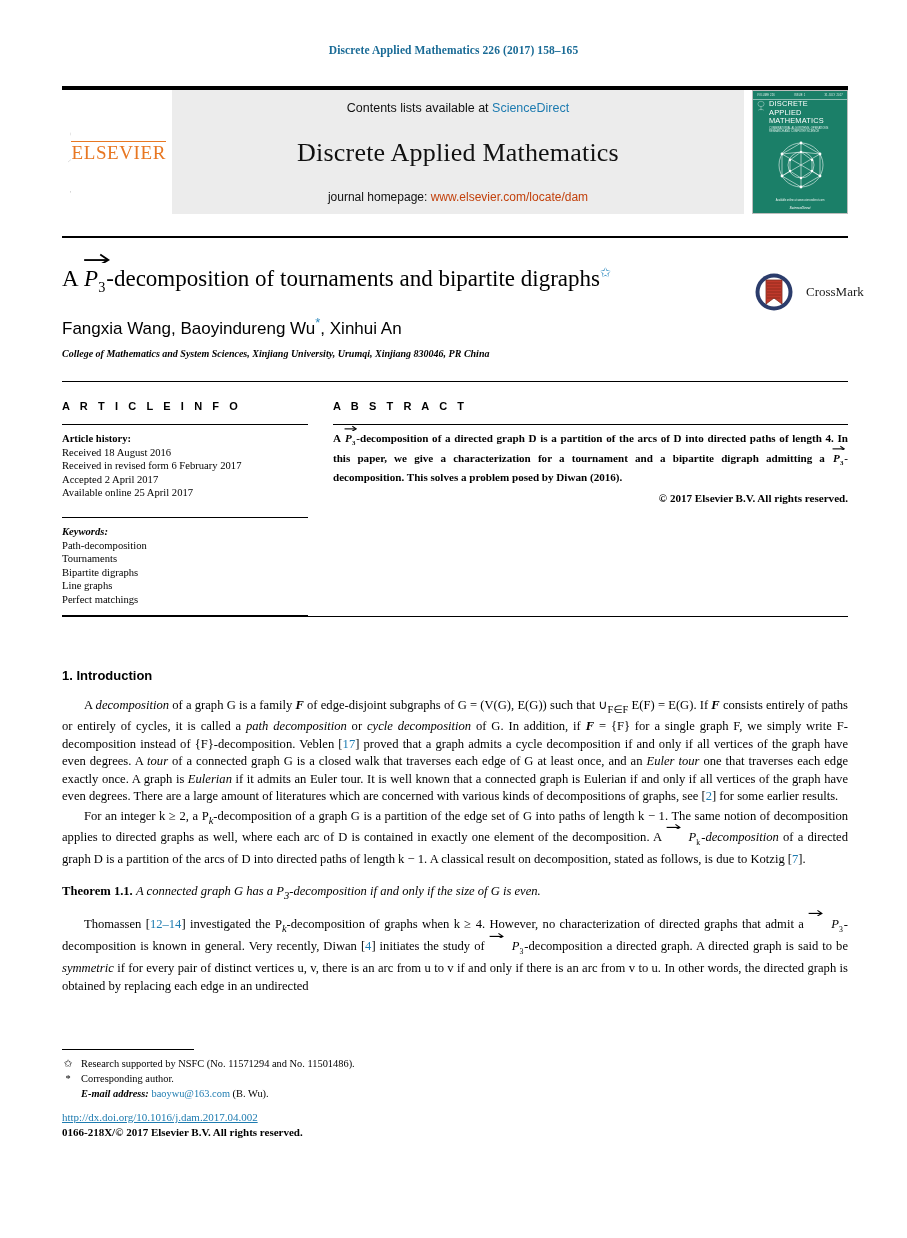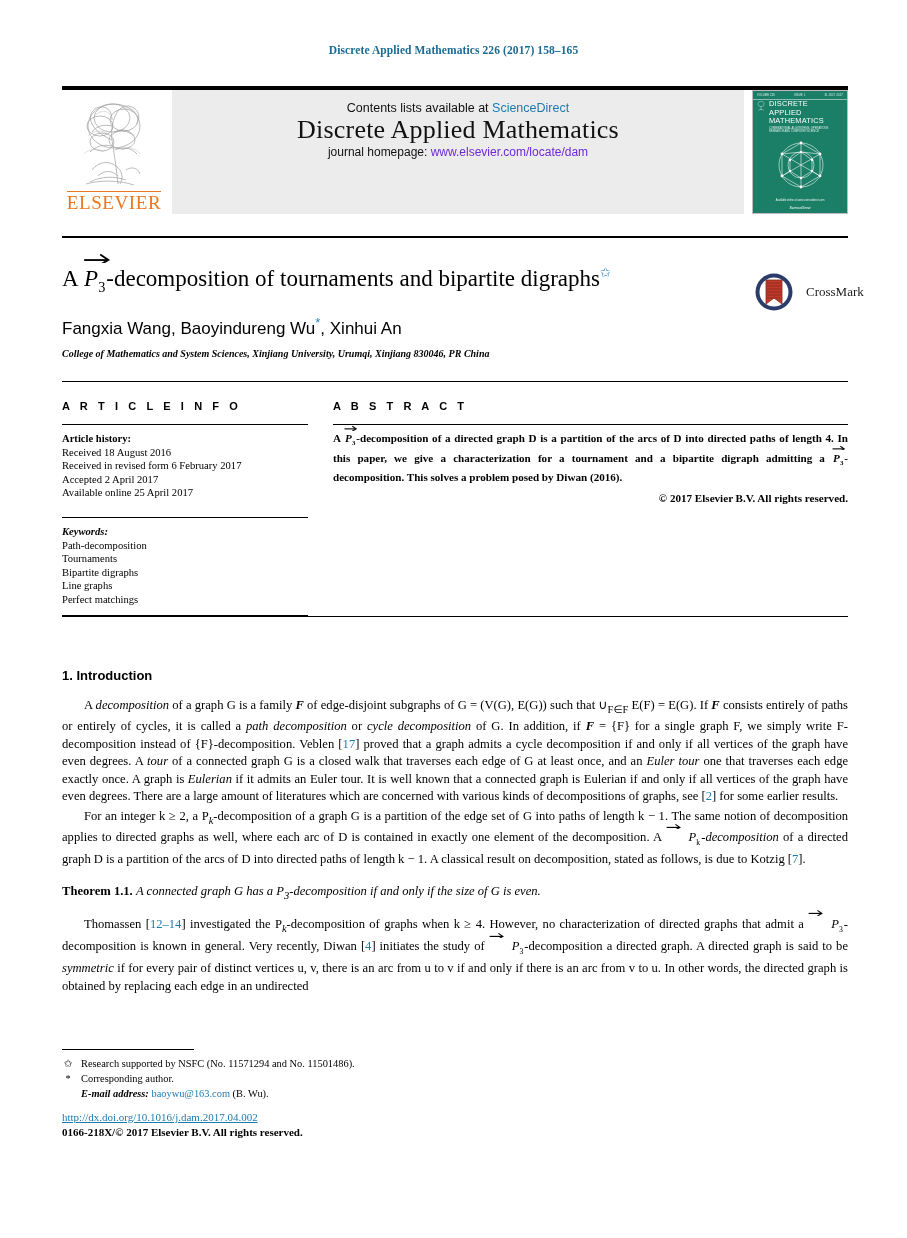--- a/index.html
+++ b/index.html
@@ -50,21 +50,21 @@
   }
   .masthead-body {
     display: flex;
     align-items: stretch;
     height: 124px;
   }
   .elsevier-block {
     width: 104px;
     flex: 0 0 104px;
     display: flex;
-    flex-direction: column;
+    flex-direction: row;
     justify-content: flex-end;
     align-items: center;
     padding-bottom: 2px;
     box-sizing: border-box;
   }
   .elsevier-tree {
     width: 72px;
     height: 94px;
     position: relative;
     overflow: hidden;
@@ -78,20 +78,21 @@
     border-top: 1.5px solid #e87722;
     padding-top: 1px;
     margin-top: 1px;
   }
   .journal-band {
     flex: 1 1 auto;
     background: #ececec;
     display: flex;
     flex-direction: column;
     align-items: center;
+    justify-content: space-between;
     padding: 11px 0 10px 0;
     box-sizing: border-box;
     margin-left: 6px;
     margin-right: 8px;
   }
   .contents-line {
     font-family: "Liberation Sans", sans-serif;
     font-size: 12.5px;
     color: #111;
   }
@@ -103,21 +104,21 @@
     font-size: 26px;
     color: #111;
     letter-spacing: 0.2px;
   }
   .homepage-line {
     font-family: "Liberation Sans", sans-serif;
     font-size: 12px;
     color: #111;
   }
   .homepage-line .hp-link {
-    color: #6d28d9;
+    color: #c2410c;
   }
 
   
   .cover-thumb {
     width: 96px;
     flex: 0 0 96px;
     background: #1b7f68;
     border: 1px solid #bdbdbd;
     box-sizing: border-box;
     position: relative;

